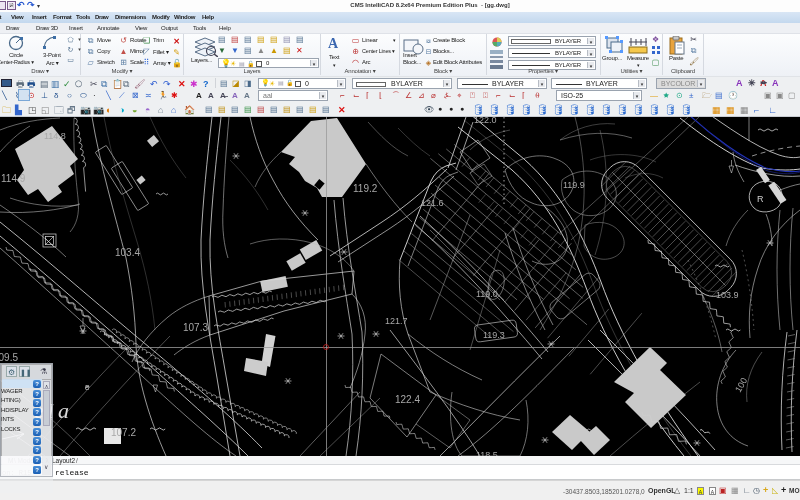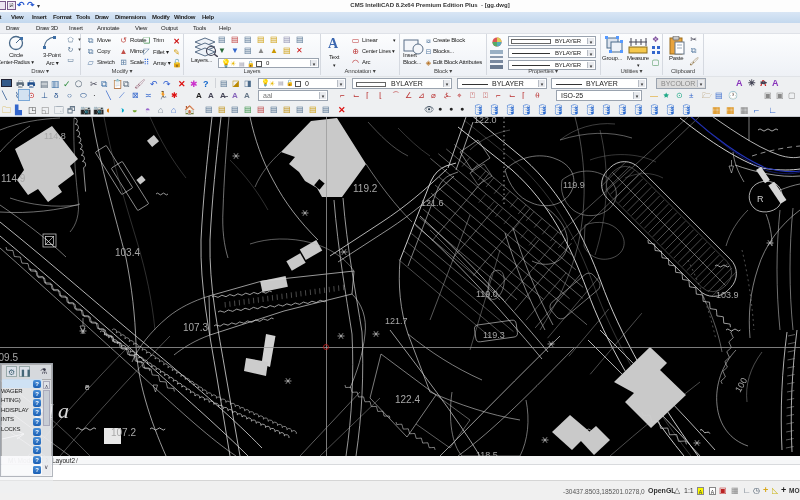--- a/index.html
+++ b/index.html
@@ -793,20 +793,24 @@
         </g>
       </svg>
     </div>
 <div class="abs" id="tabbar">
  <span class="abs" style="left:8px;top:1px;color:#888">M</span>
  <span class="abs" style="left:14px;top:1px;color:#999">\ Model /</span>
  <span class="abs" style="left:40px;top:1px;color:#555">1 λ</span>
  <span class="abs" style="left:52px;top:1px;color:#222">Layout2</span>
  <span class="abs" style="left:76px;top:1px;color:#555">/</span>
 </div>
+<div class="abs" id="cmd">
+ <span class="abs" style="left:2px;top:4px;font-family:'Liberation Mono',monospace;font-size:7px;color:#999">on: R15</span>
+ <div class="abs rel">release</div>
+</div>
 <div class="abs" id="status">
  <span class="abs" style="left:563px;top:7px;font-size:6.5px;color:#555">-30437.8503,185201.0278,0</span>
  <span class="abs" style="left:648px;top:6px;font-size:7px;color:#333;font-weight:bold">OpenGL</span>
  <span class="abs" style="left:674px;top:5px;font-size:8px;color:#555">△</span>
  <span class="abs" style="left:684px;top:6px;font-size:7px;color:#333">1:1</span>
  <span class="abs" style="left:697px;top:6px;width:7px;height:8px;border:1px solid #888;background:#fafa00;font-size:5px;line-height:8px;text-align:center;color:#333">A</span>
  <span class="abs" style="left:709px;top:6px;width:7px;height:8px;border:1px solid #888;background:#fff;font-size:5px;line-height:8px;text-align:center;color:#333">A</span>
  <span class="abs" style="left:719px;top:5px;font-size:8px;color:#b22">▣</span>
  <span class="abs" style="left:731px;top:5px;font-size:8px;color:#888">▦</span>
  <span class="abs" style="left:743px;top:5px;font-size:8px;color:#456">∟</span>

